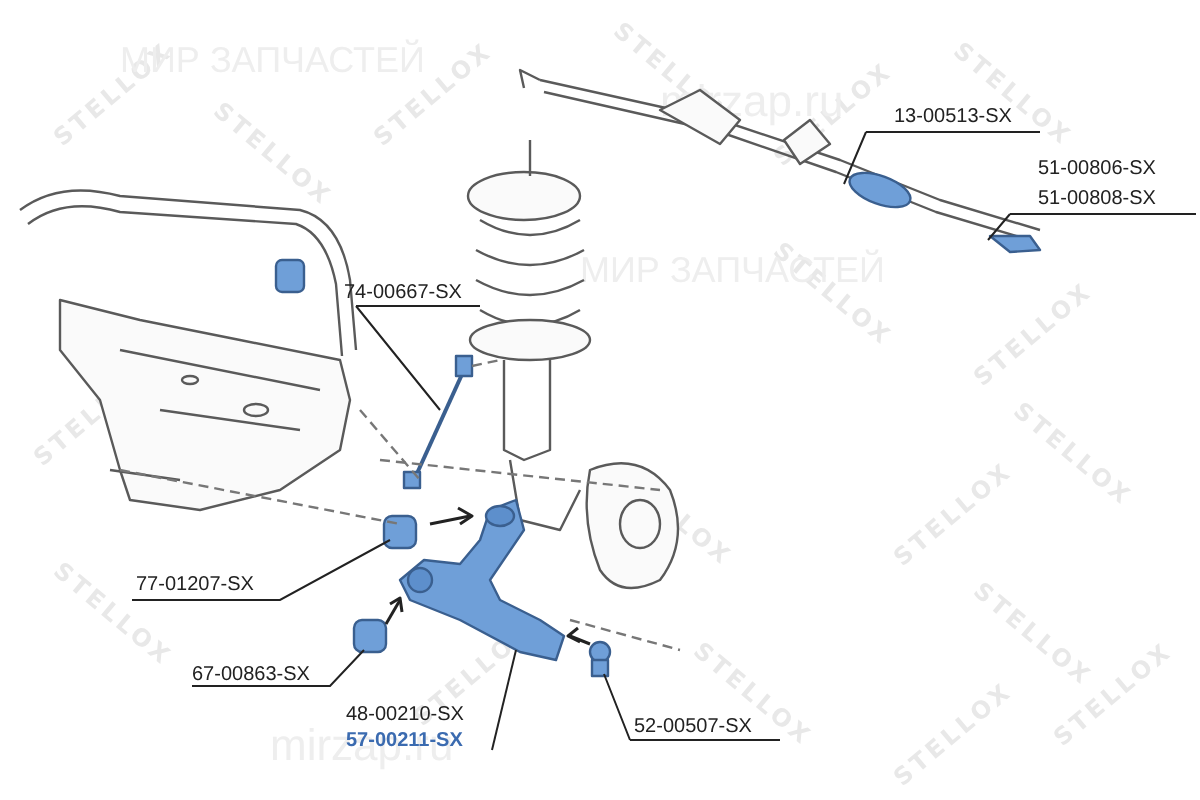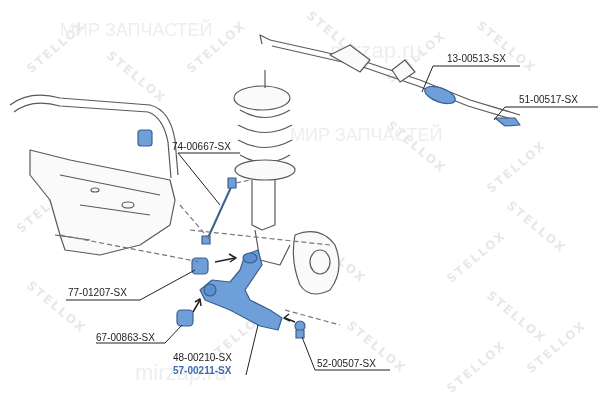--- a/index.html
+++ b/index.html
@@ -125,20 +125,21 @@
       <path d="M505,107 L598,107 M505,107 L494,120"></path>
       <path d="M178,153 L240,153 M178,153 L220,205"></path>
       <path d="M66,300 L140,300 L195,270"></path>
       <path d="M96,343 L165,343 L182,325"></path>
       <path d="M246,375 L258,325"></path>
       <path d="M315,370 L390,370 M315,370 L302,337"></path>
     </g>
   </svg>
 
   <div class="label" style="left:447px;top:52px;">13-00513-SX</div>
-  <div class="label" style="left:519px;top:93px;">51-00517-SX</div>
+  <div class="label" style="left:519px;top:78px;">51-00806-SX</div>
+  <div class="label" style="left:519px;top:93px;">51-00808-SX</div>
   <div class="label" style="left:172px;top:140px;">74-00667-SX</div>
   <div class="label" style="left:68px;top:286px;">77-01207-SX</div>
   <div class="label" style="left:96px;top:331px;">67-00863-SX</div>
   <div class="label" style="left:173px;top:351px;">48-00210-SX</div>
   <div class="label blue" style="left:173px;top:364px;">57-00211-SX</div>
   <div class="label" style="left:317px;top:357px;">52-00507-SX</div>
 </div>
 
 </body></html>

